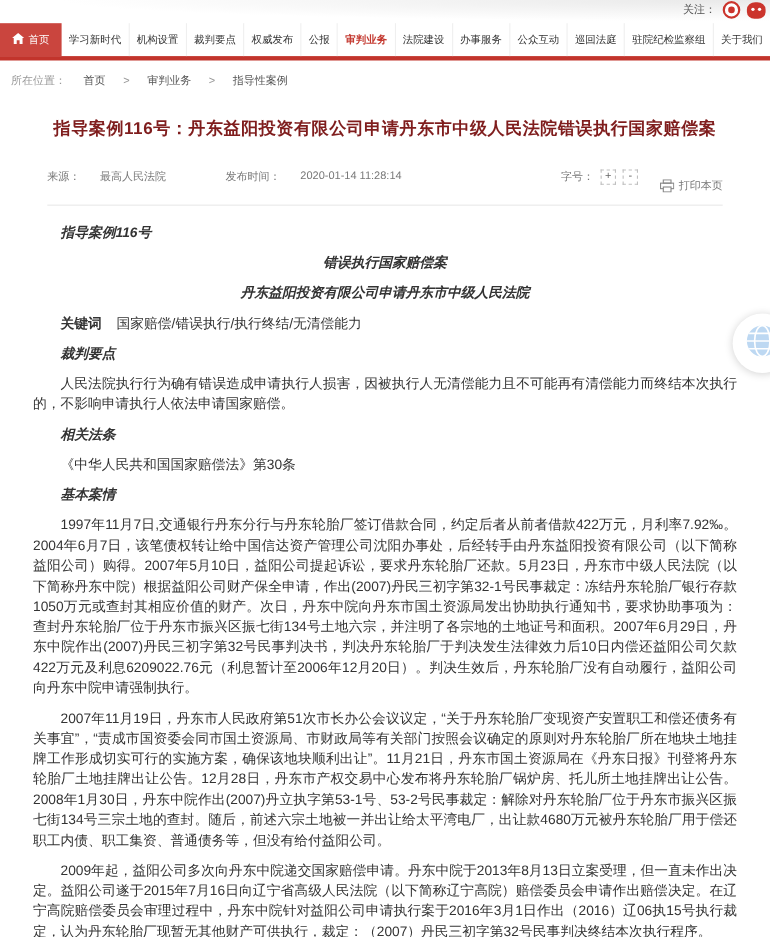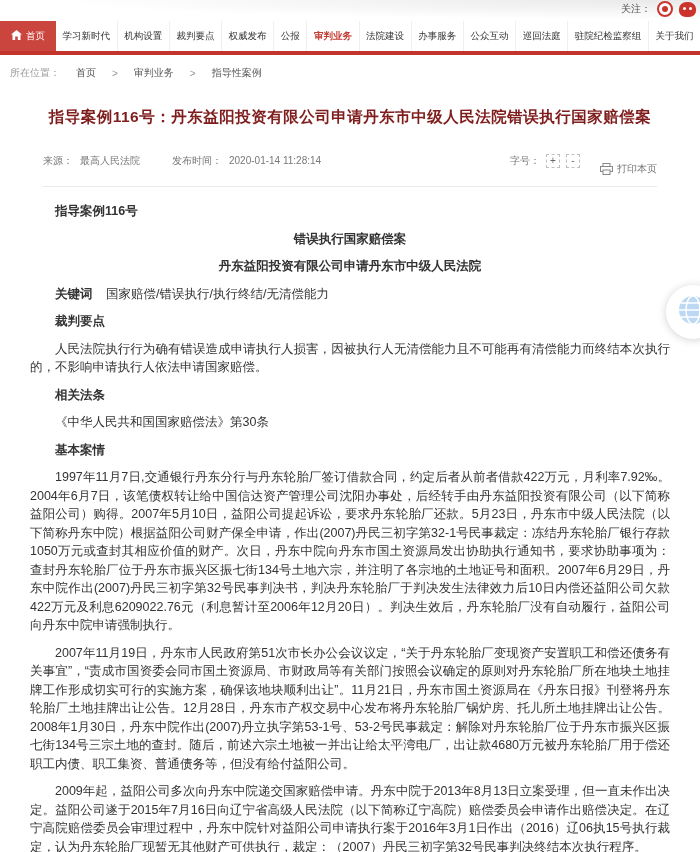--- a/index.html
+++ b/index.html
@@ -65,38 +65,38 @@
   .article-title {
     margin-top: 27px; text-align: center;
     font-size: 15.5px; font-weight: bold; color: #7f1d1d; letter-spacing: 0.5px;
   }
   .meta-row {
     display: flex; justify-content: space-between; align-items: center;
     margin: 17px 13px 0 13px; padding-bottom: 10px;
     font-size: 10px; color: #777;
     border-bottom: 1px solid #e9e9e9;
   }
-  .meta-left { display: flex; gap: 7px; align-items: center; justify-content: center; }
+  .meta-left { display: flex; gap: 18px; align-items: center; justify-content: center; }
   .meta-left .block-gap { display: inline-block; width: 18px; }
   .meta-right { display: flex; align-items: center; gap: 6px; }
   .fontsize-btn {
     width: 14px; height: 14px; border: 1px dashed #bfbfbf; background: transparent;
     font-size: 10px; line-height: 11px; color: #666; cursor: pointer; text-align: center;
     padding: 0;
   }
   .print-group { display: flex; align-items: center; gap: 4px; margin-left: 14px; cursor: pointer; margin-top: 17px; }
   .print-group svg { display: block; }
   
   .doc {
     margin-top: 15px; font-size: 12.5px; line-height: 18.5px;
     text-align: justify; color: #333;
   }
   .doc p { margin-bottom: 9px; text-indent: 2em; }
   .doc p.center { text-align: center; text-indent: 0; }
-  .doc .bold { font-weight: bold; }
+  .doc .bold { font-weight: bold; font-style: italic; }
   .kw-label { font-weight: bold; margin-right: 0.8em; }
   
   .float-widget {
     position: absolute; top: 285px; right: -20px;
     width: 54px; height: 54px; border-radius: 50%;
     background: #fff; box-shadow: 0 1px 8px rgba(0,0,0,0.18);
     display: flex; align-items: center; justify-content: center; cursor: pointer;
   }
 </style>
 </head>

